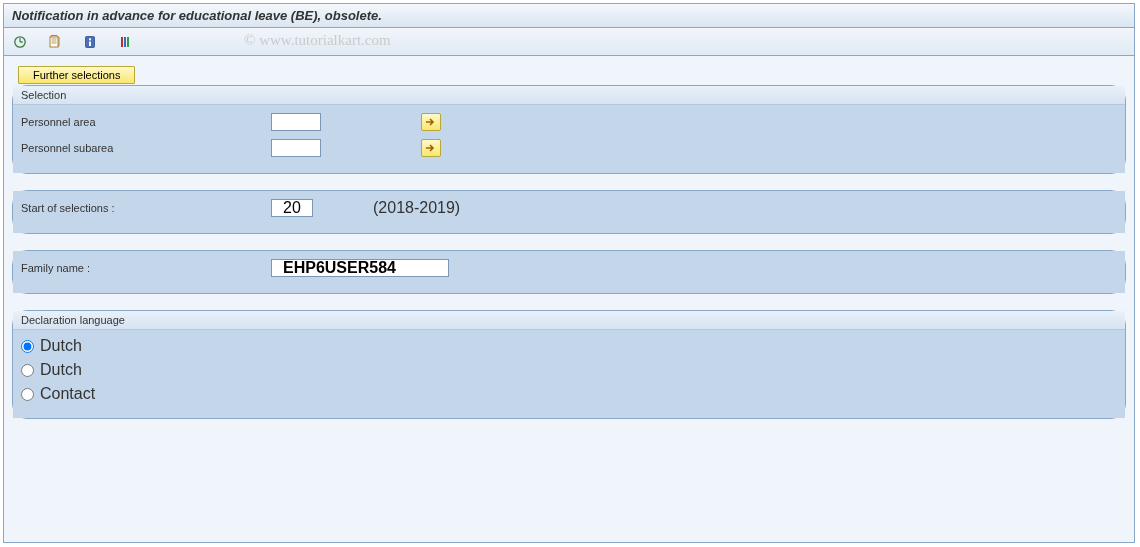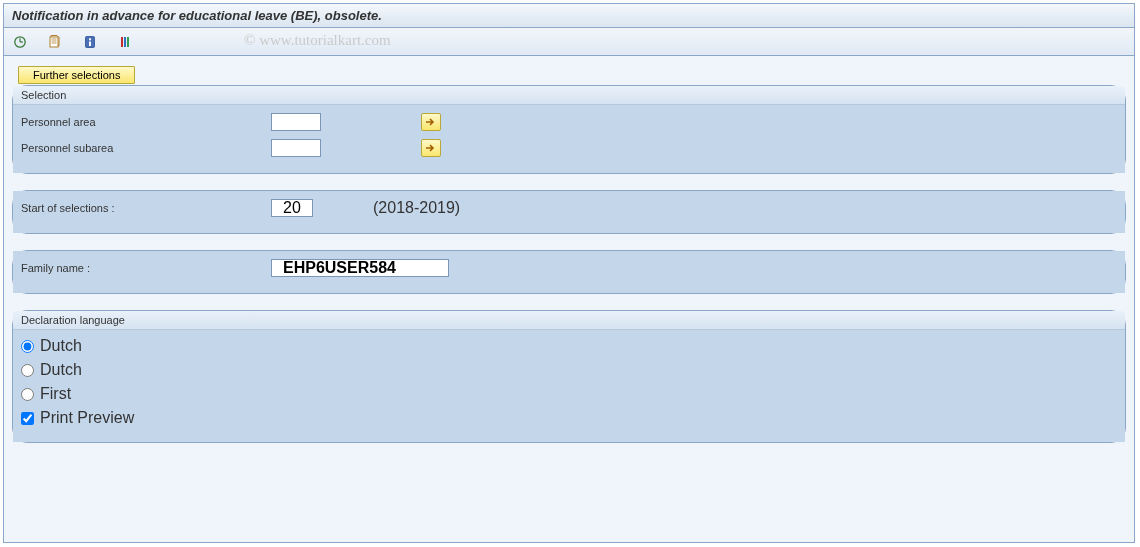--- a/index.html
+++ b/index.html
@@ -238,23 +238,19 @@
         <div class="radio-row">
           <input type="radio" name="lang" checked="" style="">
           <label>Dutch</label>
         </div>
         <div class="radio-row">
           <input type="radio" name="lang" style="">
           <label>Dutch</label>
         </div>
         <div class="radio-row">
           <input type="radio" name="lang" style="">
-          <label>First</label>
-        </div>
-        <div class="check-row">
-          <input type="checkbox" checked="" style="">
-          <label>Print Preview</label>
+          <label>Contact</label>
         </div>
       </div>
     </div>
 
   </div>
 </div>
 
 </body></html>

